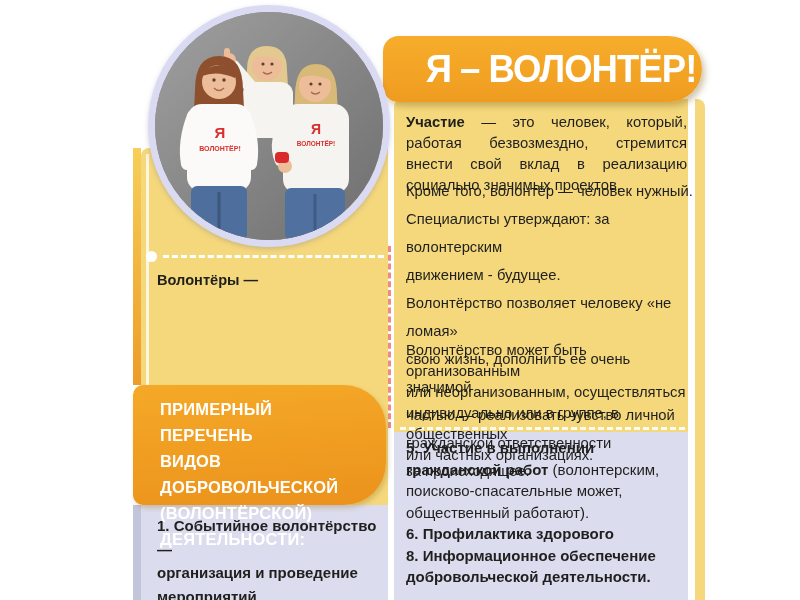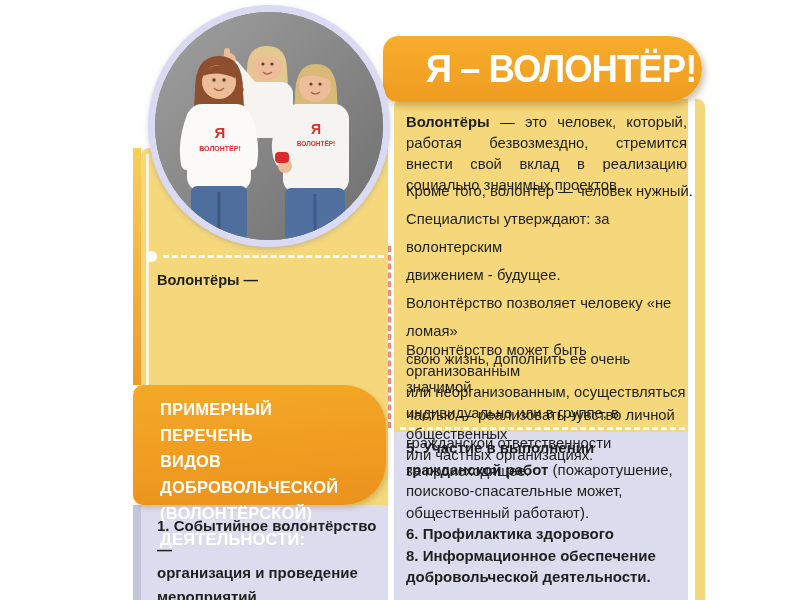--- a/index.html
+++ b/index.html
@@ -150,41 +150,41 @@
     </svg>
   </div>
 </div>
 
 <div class="abs list-box"></div>
 <div class="abs list-header">ПРИМЕРНЫЙ ПЕРЕЧЕНЬ
 ВИДОВ ДОБРОВОЛЬЧЕСКОЙ
 (ВОЛОНТЁРСКОЙ)
 ДЕЯТЕЛЬНОСТИ:</div>
 
-<div class="abs txt p1"><b>Волонтёры</b><span> — это человек, который, работая безвозмездно, стремится внести свой вклад в реализацию социально значимых проектов.</span></div>
+<div class="abs txt p1"><b>Участие</b><span> — это человек, который, работая безвозмездно, стремится внести свой вклад в реализацию социально значимых проектов.</span></div>
 <div class="abs txt p2">Кроме того, волонтёр — человек нужный.
 Специалисты утверждают: за волонтерским
 движением - будущее.
 Волонтёрство позволяет человеку «не ломая»
 свою жизнь, дополнить ее очень значимой
 частью — реализовать чувство личной
 гражданской ответственности
 за происходящее.</div>
 <div class="abs txt p3">Волонтёрство может быть организованным
 или неорганизованным, осуществляться
 индивидуально или в группе, в общественных
 или частных организациях.</div>
 
 <div class="abs intro">
   <b>Волонтёры —</b>
 </div>
 
 <div class="abs items-right">
   <div>5. Участие в выполнении</div>
-  <div><span>гражданской работ</span><span class="r"> (пожаротушение,</span></div>
+  <div><span>гражданской работ</span><span class="r"> (волонтерским,</span></div>
   <div class="r">поисково-спасательные может,</div>
   <div class="r">общественный работают).</div>
   <div>6. Профилактика здорового</div>
   <div>8. Информационное обеспечение</div>
   <div>добровольческой деятельности.</div>
 </div>
 
 <div class="abs items-left">
   <div>1. Событийное волонтёрство —</div>
   <div>организация и проведение</div>

